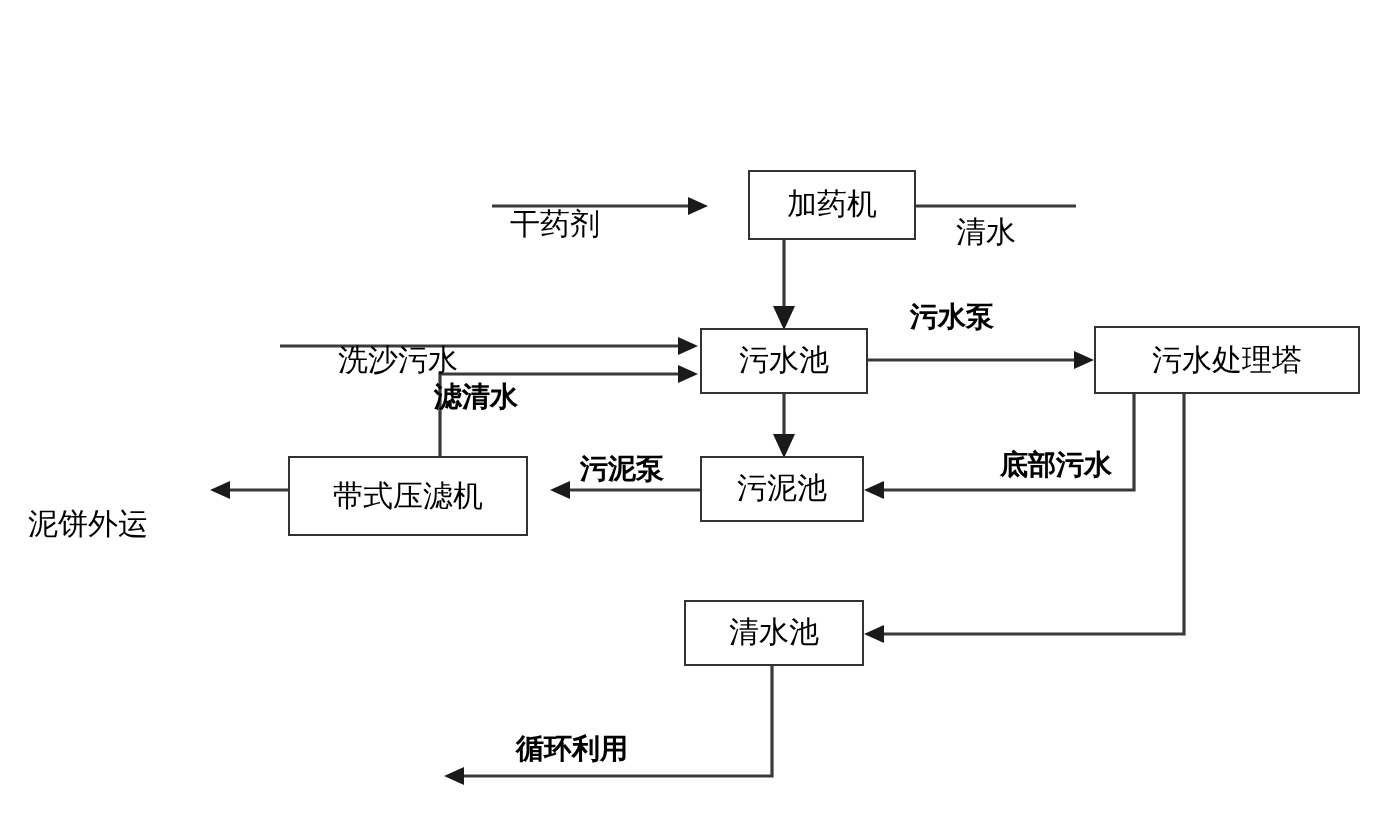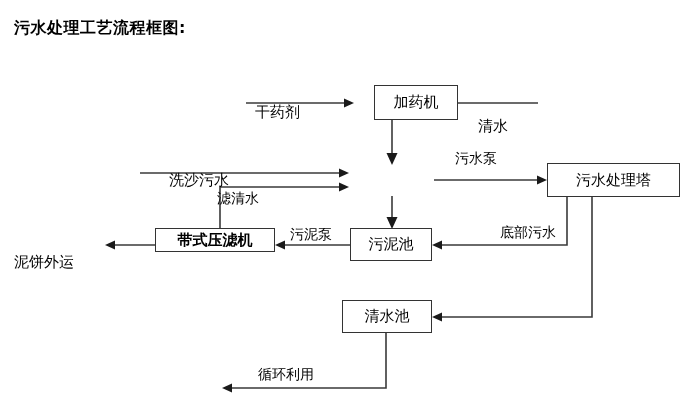--- a/index.html
+++ b/index.html
@@ -38,20 +38,21 @@
     white-space: nowrap;
     z-index: 3;
   }
   .edge-label {
     position: absolute;
     font-size: 14px;
     color: #000000;
     white-space: nowrap;
     z-index: 4;
     background: transparent;
+    font-weight: bold;
   }
   .term-label {
     position: absolute;
     font-size: 15px;
     color: #000000;
     white-space: nowrap;
     z-index: 4;
     margin-top: 21px;
   }
   #wires {
@@ -70,21 +71,20 @@
   }
   #wires polygon {
     fill: #1a1a1a;
   }
 </style>
 </head>
 <body>
 
 <div id="page">
 
-  <div id="title">污水处理工艺流程框图:</div>
 
   <svg id="wires" viewBox="0 0 700 420">
     <defs></defs>
 
     <line x1="246" y1="103" x2="348" y2="103"></line>
     <polygon points="354,103 344,98.5 344,107.5"></polygon>
 
     <line x1="538" y1="103" x2="444" y2="103"></line>
     <polygon points="438,103 448,98.5 448,107.5"></polygon>
 
@@ -116,40 +116,43 @@
     <polygon points="432,317 442,312.5 442,321.5"></polygon>
 
     <polyline points="386,333 386,388 229,388"></polyline>
     <polygon points="222,388 232,383.5 232,392.5"></polygon>
   </svg>
 
   <div class="node" style="left:354px; top:85px; width:84px; height:35px;margin-left:20px;">
     <span>加药机</span>
   </div>
 
+  <div class="node" style="left:350px; top:164px; width:84px; height:33px;">
+    <span>污水池</span>
+  </div>
 
   <div class="node" style="left:547px; top:163px; width:133px; height:34px;">
     <span>污水处理塔</span>
   </div>
 
-  <div class="node" style="left:155px; top:228px; width:120px; height:24px;font-weight:bold;">
+  <div class="node" style="left:144px; top:228px; width:120px; height:40px;">
     <span>带式压滤机</span>
   </div>
 
   <div class="node" style="left:350px; top:228px; width:82px; height:33px;">
     <span>污泥池</span>
   </div>
 
   <div class="node" style="left:342px; top:300px; width:90px; height:33px;font-family:Liberation Mono, monospace;">
     <span>清水池</span>
   </div>
 
   <div class="term-label" style="left:255px; top:82px;">干药剂</div>
 
-  <div class="term-label" style="left:478px; top:96px;">清水</div>
+  <div class="term-label" style="left:478px; top:86px;">清水</div>
 
   <div class="term-label" style="left:169px; top:150px;">洗沙污水</div>
 
   <div class="term-label" style="left:14px; top:232px;">泥饼外运</div>
 
   <div class="edge-label" style="left:455px; top:150px;">污水泵</div>
 
   <div class="edge-label" style="left:217px; top:190px;">滤清水</div>
 
   <div class="edge-label" style="left:290px; top:226px;">污泥泵</div>

